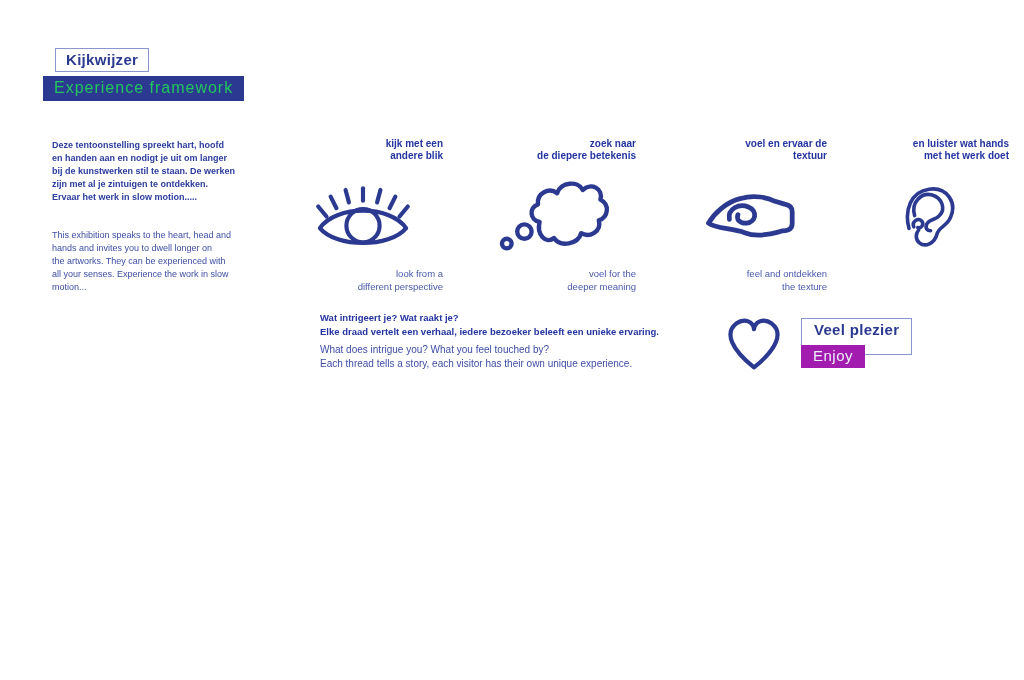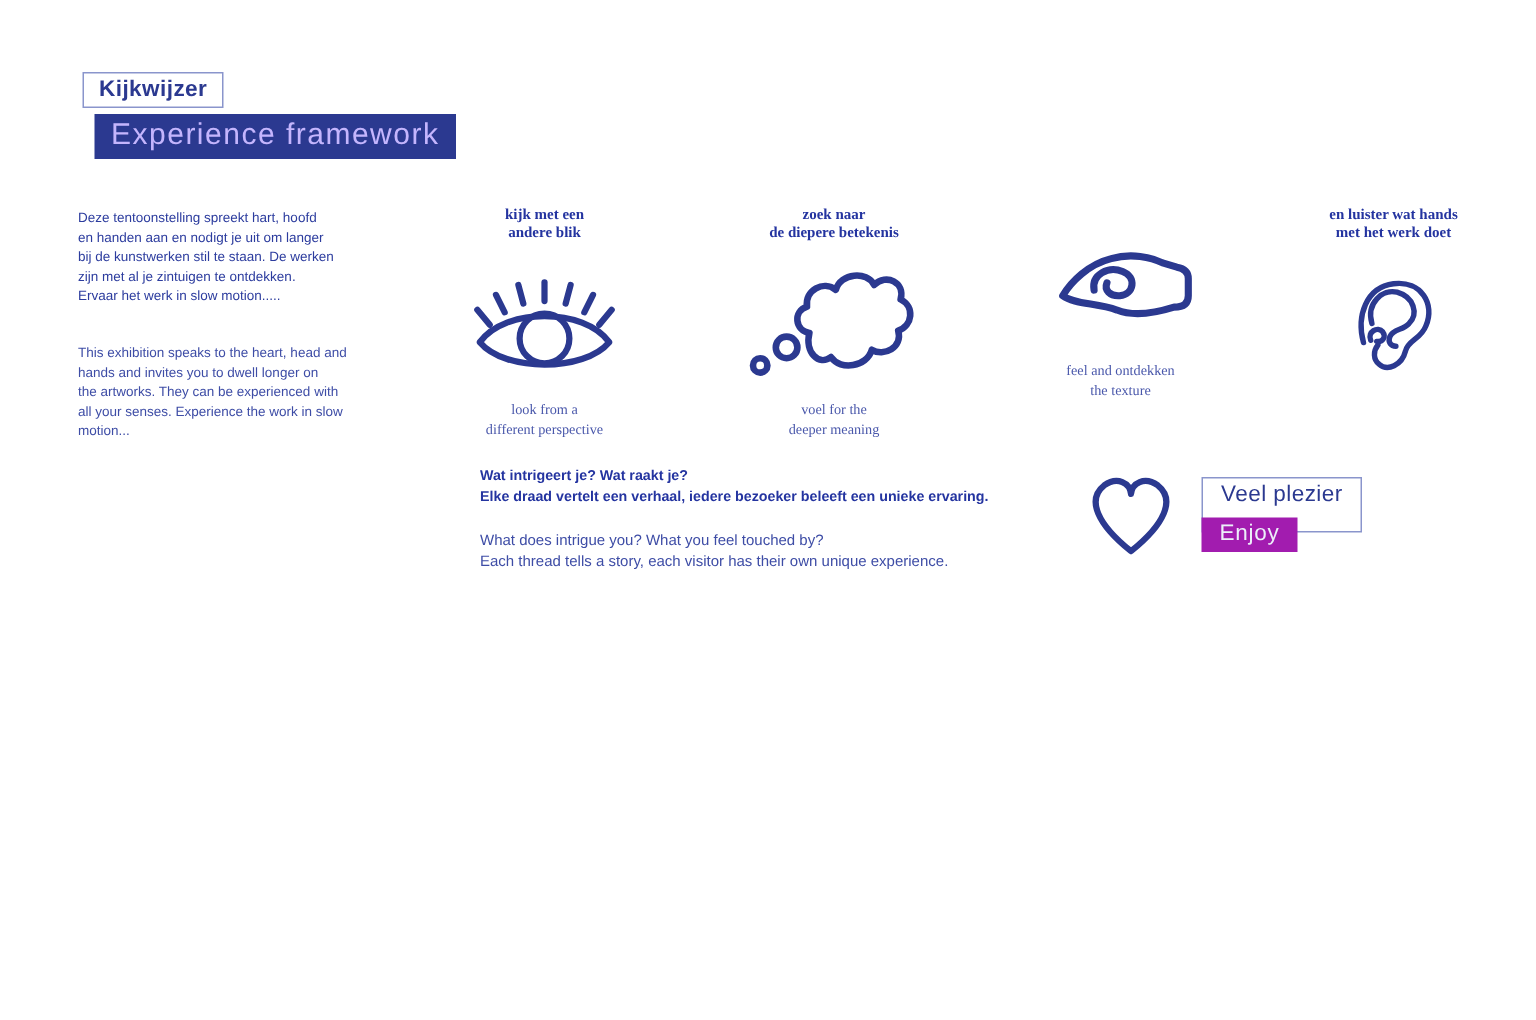--- a/index.html
+++ b/index.html
@@ -9,56 +9,56 @@
     color:#2b3990;
   }
   .preline{white-space:pre-line;}
   
   .title-box{
     position:absolute;left:55px;top:48px;
     border:1.5px solid #8a95cc;padding:2px 10px 3px;
     font-size:15px;font-weight:bold;color:#2b3990;letter-spacing:.3px;
   }
   .subtitle-box{
-    position:absolute;left:63px;top:76px;
-    background:#2b3990;color:#c4b5fd;padding:3px 11px 4px;
-    font-size:20px;letter-spacing:1px;
+    position:absolute;left:43px;top:76px;
+    background:#2b3990;color:#22c55e;padding:3px 11px 4px;
+    font-size:16px;letter-spacing:1px;
   }
   
   .intro-nl{
     position:absolute;left:52px;top:139px;width:260px;
-    font-size:9px;font-weight:normal;line-height:13px;color:#2c3c9e;
+    font-size:9px;font-weight:bold;line-height:13px;color:#2c3c9e;
   }
   .intro-en{
     position:absolute;left:52px;top:229px;width:260px;
     font-size:9px;line-height:13px;color:#3e4da6;
   }
   
   .sense{
-    position:absolute;top:138px;width:160px;text-align:center;font-family:Liberation Serif, serif;
+    position:absolute;top:138px;width:160px;text-align:right;
   }
   .sense-title{
     font-size:10px;font-weight:bold;line-height:12px;color:#2434a0;height:26px;
   }
   .sense-iconwrap{
     height:96px;display:flex;align-items:center;justify-content:center;margin-top:4px;
   }
   .sense-caption{
     font-size:9.5px;line-height:12.5px;color:#4a58ab;margin-top:4px;
   }
   
   .closing{position:absolute;left:320px;top:311px;width:360px;}
-  .closing-nl{font-size:9.5px;font-weight:bold;line-height:13.5px;color:#2434a0;margin-bottom:16px;}
+  .closing-nl{font-size:9.5px;font-weight:bold;line-height:13.5px;color:#2434a0;margin-bottom:5px;}
   .closing-en{font-size:10px;line-height:13.5px;color:#3e4da6;}
   
   .heart-wrap{position:absolute;left:719px;top:310px;}
   .enjoy-nl{
     position:absolute;left:801px;top:318px;
     border:1.5px solid #8a95cc;padding:2px 12px 16px;
-    font-size:15px;font-weight:normal;color:#2b3990;letter-spacing:.3px;
+    font-size:15px;font-weight:bold;color:#2b3990;letter-spacing:.3px;
   }
   .enjoy-en{
     position:absolute;left:801px;top:345px;
     background:#a21caf;color:#eceff9;padding:2px 12px 4px;
     font-size:15px;letter-spacing:.5px;
   }
   .icon svg{display:block;}
   .stroke{fill:none;stroke:#2b3990;stroke-linecap:round;stroke-linejoin:round;}
 </style>
 </head>
@@ -116,20 +116,22 @@
           <circle cx="33" cy="72" r="9"></circle>
           <path d="M52,60 C40,58 38,42 50,38 C48,24 64,16 74,24 C78,10 100,8 106,20 C116,10 132,18 128,32 C140,38 138,54 126,58 C130,72 114,80 104,74 C100,88 78,92 70,80 C60,88 48,76 52,60 Z"></path>
         </g>
       </svg>
     </div>
     <div class="sense-caption preline">voel for the
 deeper meaning</div>
   </div>
 
   <div class="sense" style="left:667px">
+    <div class="sense-title preline">voel en ervaar de
+textuur</div>
     <div class="sense-iconwrap icon">
       <svg width="100" height="59" viewBox="0 0 105 62" aria-hidden="true">
         <g class="stroke" stroke-width="5">
           <path d="M12,38 C18,28 30,16 46,12 C60,8 74,11 82,15 L92,18 C98,19 100,22 100,26 L100,38 C100,44 96,46 90,46 C74,51 60,52 50,48 C36,43 20,44 12,38 Z"></path>
           <path d="M34,34 C32,23 44,17 54,21 C64,25 62,37 52,38 C45,38.5 41,34 43,29"></path>
         </g>
       </svg>
     </div>
     <div class="sense-caption preline">feel and ontdekken
 the texture</div>

